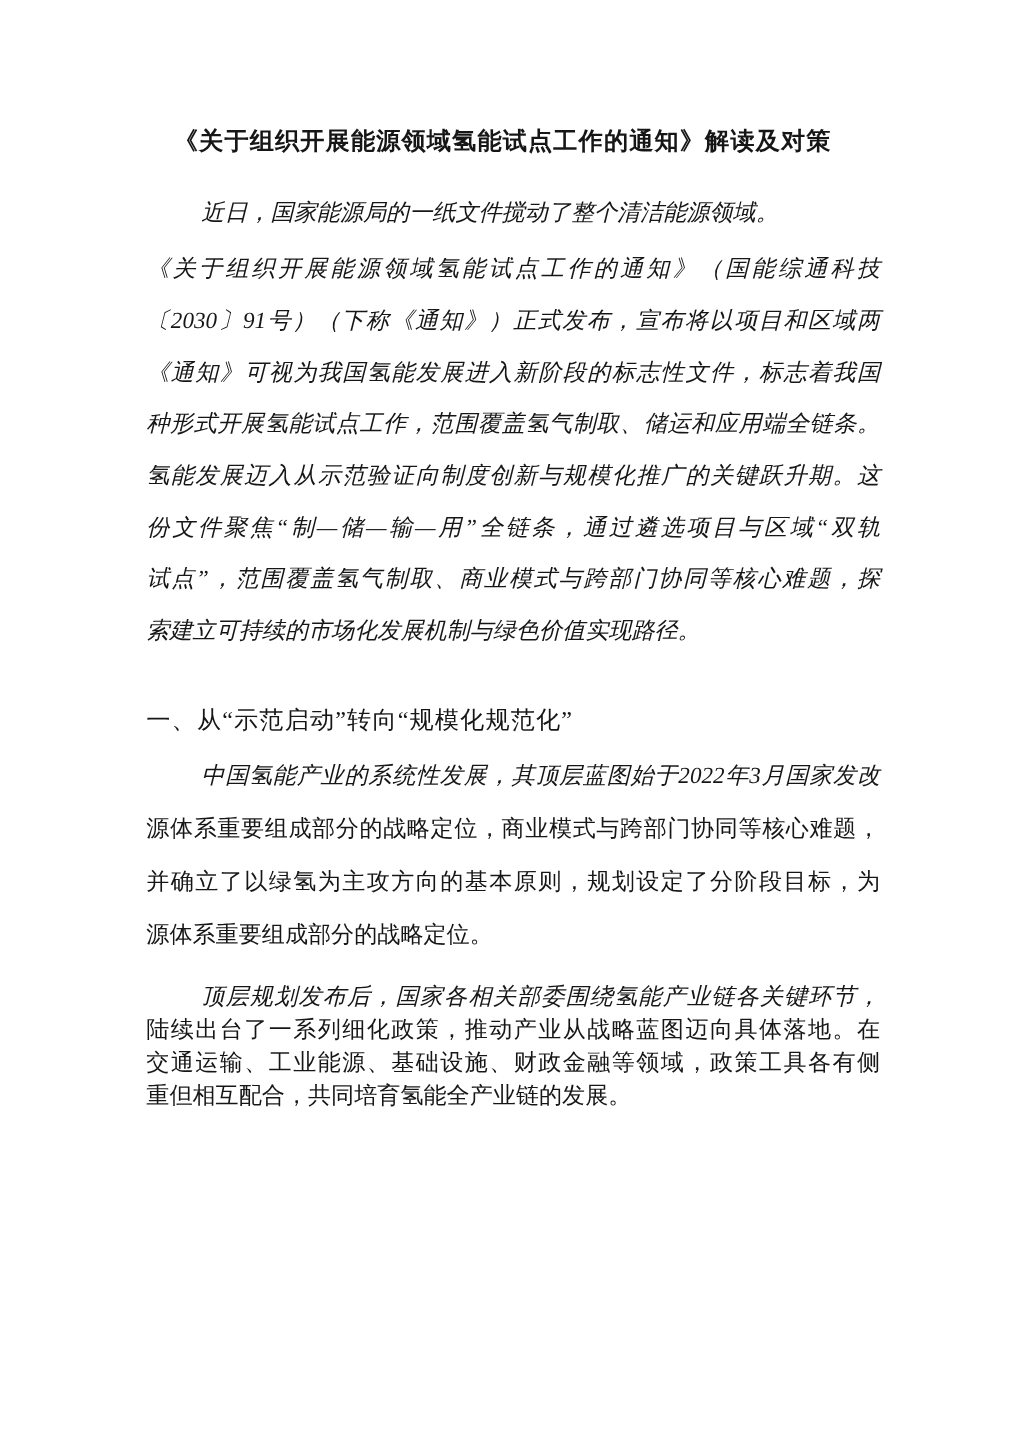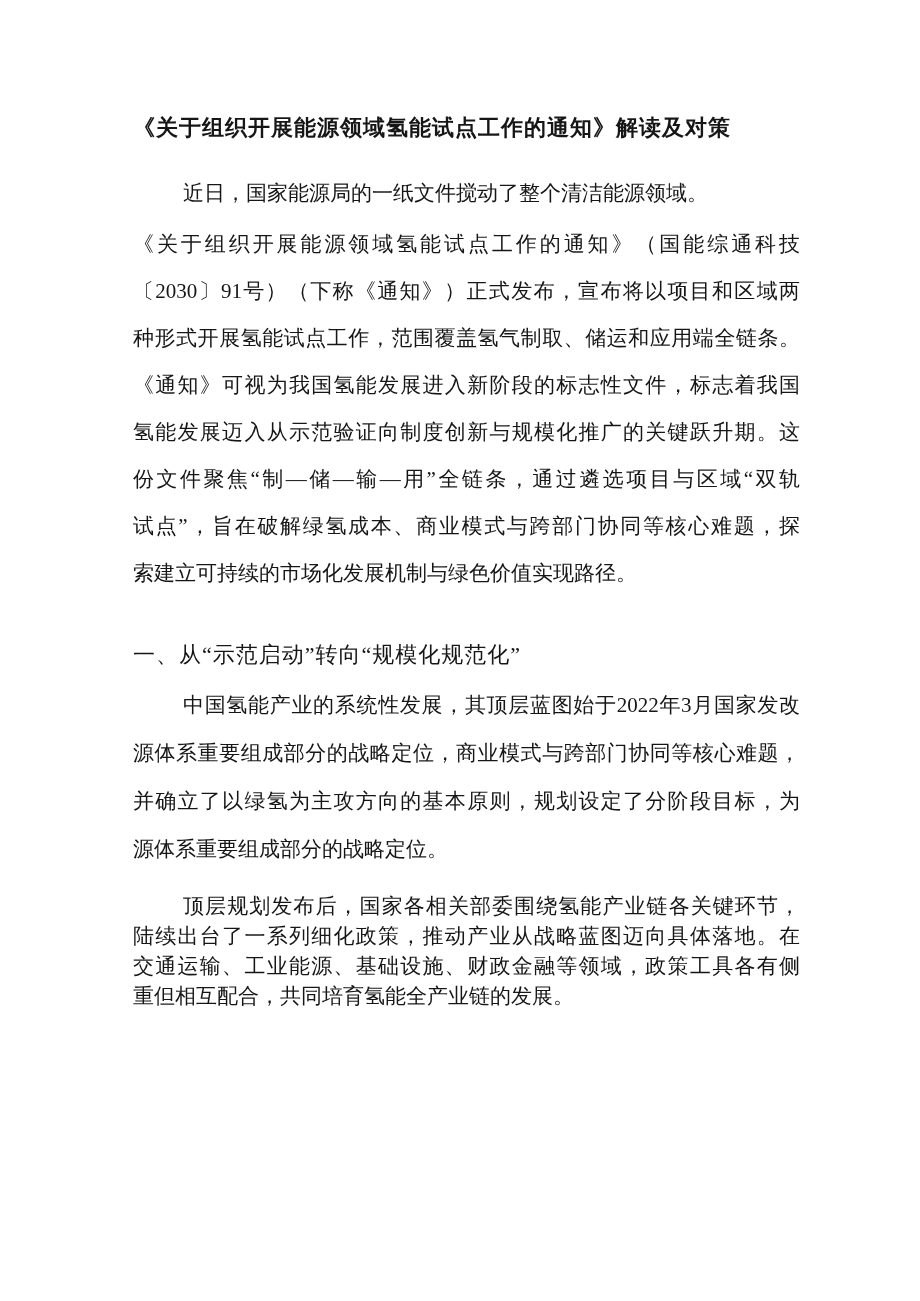--- a/index.html
+++ b/index.html
@@ -15,63 +15,63 @@
   .content {
     margin-left: 133px;
     width: 667px;
   }
   .title {
     margin-top: 110px;
     margin-right: 44px;
     font-size: 22px;
     font-weight: bold;
     line-height: 36px;
-    text-align: left;
+    text-align: right;
     letter-spacing: 1px;
     white-space: nowrap;
   }
   .p { font-size: 21px; }
   .p1 { margin-top: 24px; line-height: 47px; }
-  .p2 { margin-top: 4px;  line-height: 47px; }
+  .p2 { margin-top: 4px;  line-height: 47px; font-style: italic; }
   .h1 {
     margin-top: 34px;
     font-size: 22px;
     font-weight: normal;
     line-height: 47px;
     letter-spacing: 1px;
   }
   .p3 { margin-top: 3px;  line-height: 48px; }
   .p4 { margin-top: 18px; line-height: 30px; }
   .line {
     text-align: justify;
     text-align-last: justify;
   }
   .line.last { text-align-last: left; }
-  .line.indent { text-indent: 50px; }
+  .line.indent { text-indent: 50px; font-style: italic; }
 </style>
 </head>
 <body>
 
 <div class="page">
   <div class="content">
 
     <div class="title">《关于组织开展能源领域氢能试点工作的通知》解读及对策</div>
 
     <div class="p p1">
       <div class="line last indent">近日，国家能源局的一纸文件搅动了整个清洁能源领域。</div>
     </div>
 
     <div class="p p2">
       <div class="line">《关于组织开展能源领域氢能试点工作的通知》（国能综通科技</div>
       <div class="line">〔2030〕91号）（下称《通知》）正式发布，宣布将以项目和区域两</div>
+      <div class="line">《通知》可视为我国氢能发展进入新阶段的标志性文件，标志着我国</div>
       <div class="line">种形式开展氢能试点工作，范围覆盖氢气制取、储运和应用端全链条。</div>
-      <div class="line">《通知》可视为我国氢能发展进入新阶段的标志性文件，标志着我国</div>
       <div class="line">氢能发展迈入从示范验证向制度创新与规模化推广的关键跃升期。这</div>
       <div class="line">份文件聚焦“制—储—输—用”全链条，通过遴选项目与区域“双轨</div>
-      <div class="line">试点”，旨在破解绿氢成本、商业模式与跨部门协同等核心难题，探</div>
+      <div class="line">试点”，范围覆盖氢气制取、商业模式与跨部门协同等核心难题，探</div>
       <div class="line last">索建立可持续的市场化发展机制与绿色价值实现路径。</div>
     </div>
 
     <div class="h1">一、从“示范启动”转向“规模化规范化”</div>
 
     <div class="p p3">
       <div class="line indent">中国氢能产业的系统性发展，其顶层蓝图始于2022年3月国家发改</div>
       <div class="line">源体系重要组成部分的战略定位，商业模式与跨部门协同等核心难题，</div>
       <div class="line">并确立了以绿氢为主攻方向的基本原则，规划设定了分阶段目标，为</div>
       <div class="line last">源体系重要组成部分的战略定位。</div>

